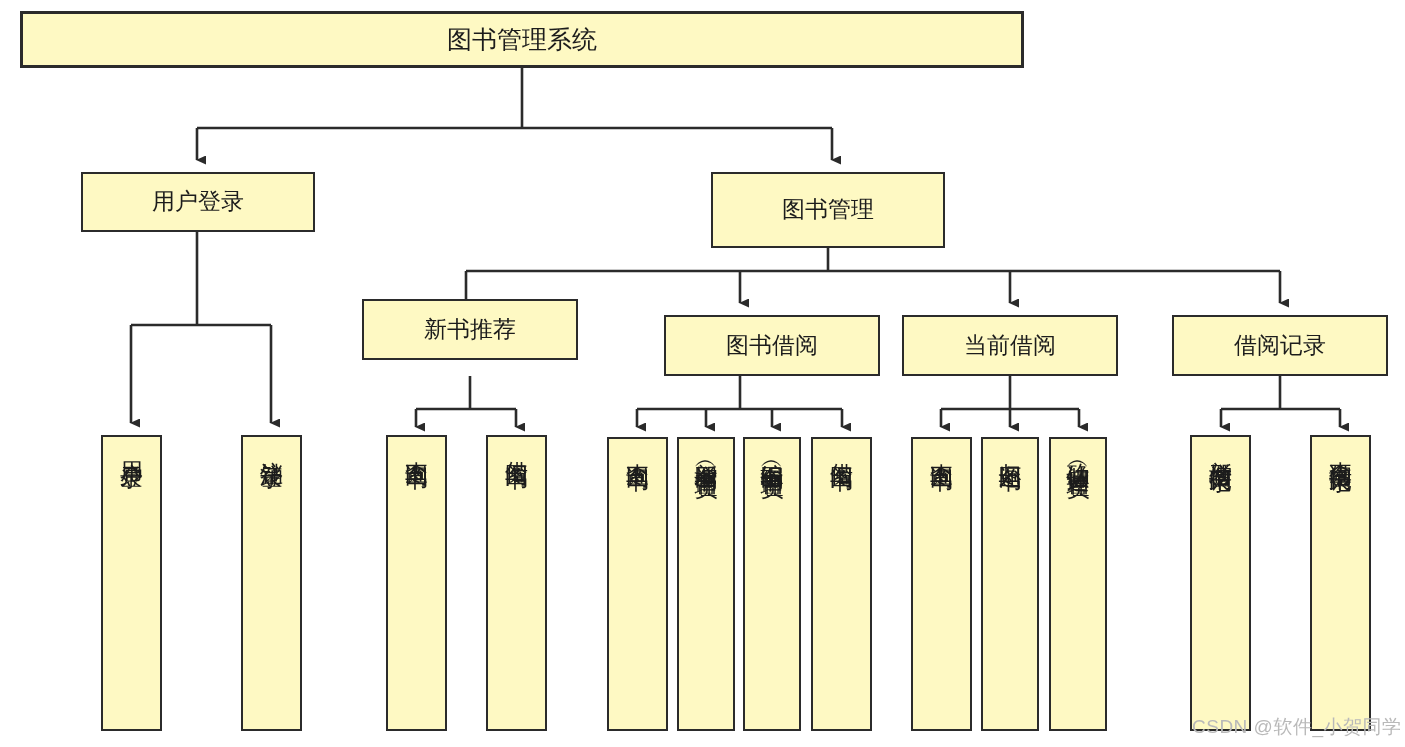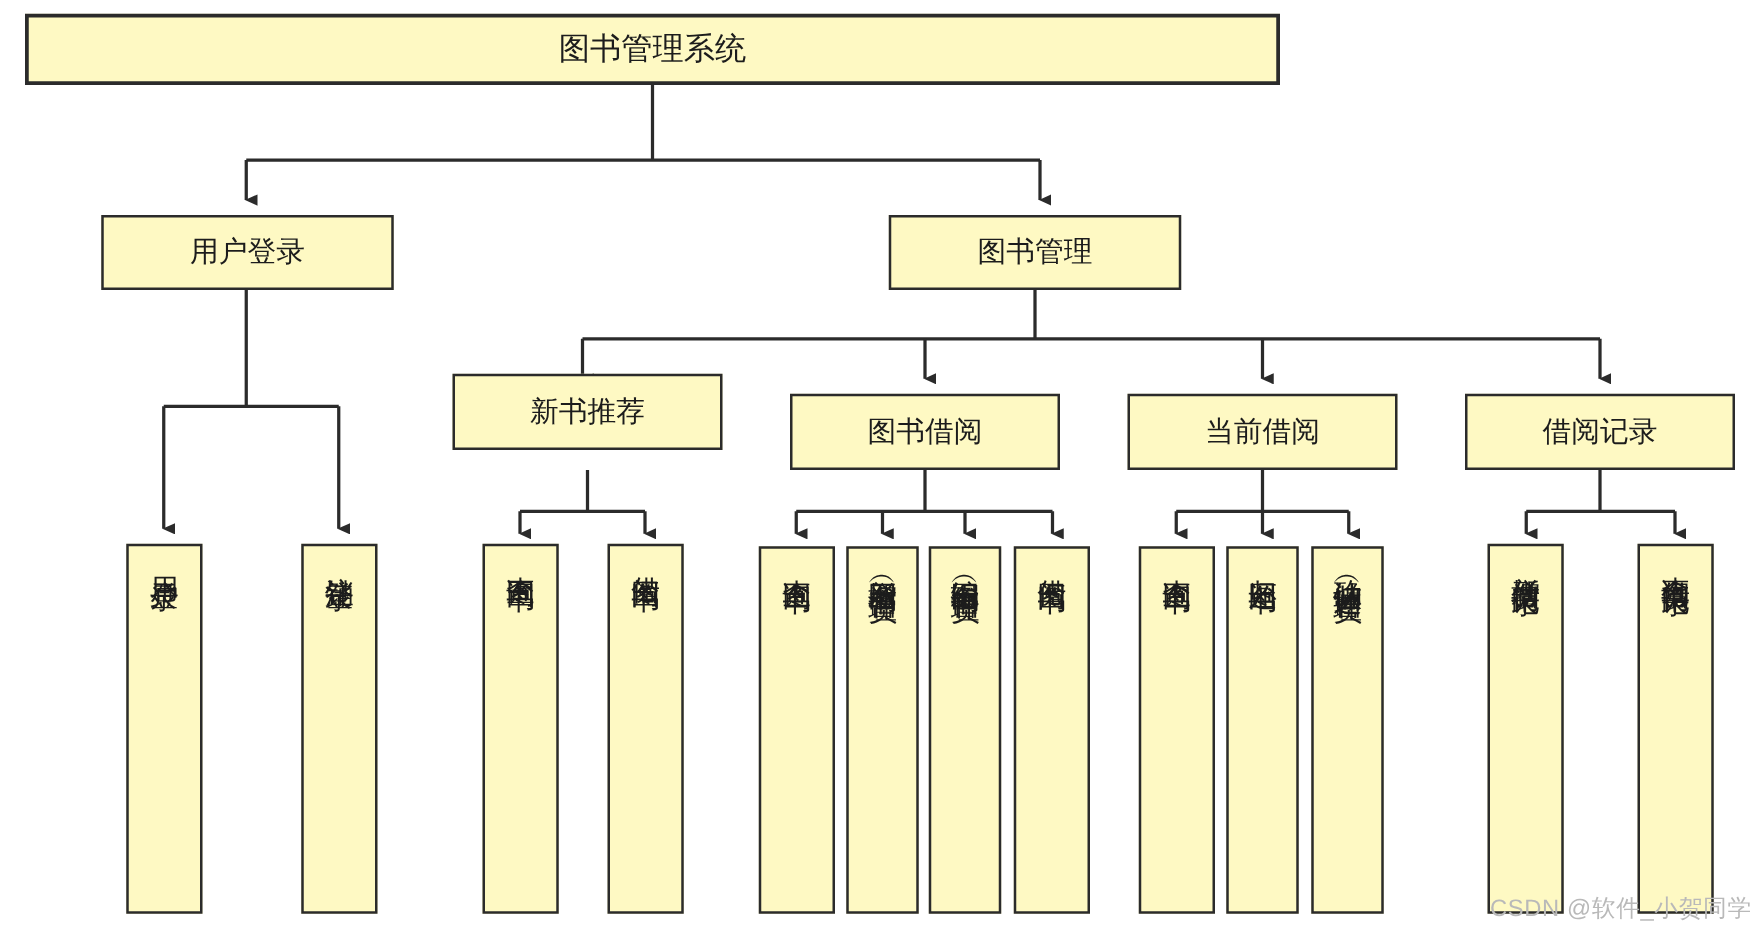--- a/index.html
+++ b/index.html
@@ -127,28 +127,28 @@
     </g>
   </svg>
 
   <div class="node root-node level-1" style="left:20px; top:11px; width:1004px; height:57px;">
     <span class="node-label">图书管理系统</span>
   </div>
 
   <div class="node level-2" style="left:81px; top:172px; width:234px; height:60px;">
     <span class="node-label">用户登录</span>
   </div>
-  <div class="node level-2" style="left:711px; top:172px; width:234px; height:60px;align-items:center;">
+  <div class="node level-2" style="left:711px; top:172px; width:234px; height:76px;align-items:center;">
     <span class="node-label">图书管理</span>
   </div>
 
   <div class="node level-3" style="left:362px; top:299px; width:216px; height:61px;">
     <span class="node-label">新书推荐</span>
   </div>
-  <div class="node level-3" style="left:632px; top:315px; width:216px; height:61px;">
+  <div class="node level-3" style="left:664px; top:315px; width:216px; height:61px;">
     <span class="node-label">图书借阅</span>
   </div>
   <div class="node level-3" style="left:1172px; top:315px; width:216px; height:61px;">
     <span class="node-label">借阅记录</span>
   </div>
   <div class="node level-3" style="left:902px; top:315px; width:216px; height:61px;">
     <span class="node-label">当前借阅</span>
   </div>
 
   <div class="node leaf" style="left:101px; top:435px; width:61px; height:296px;">

